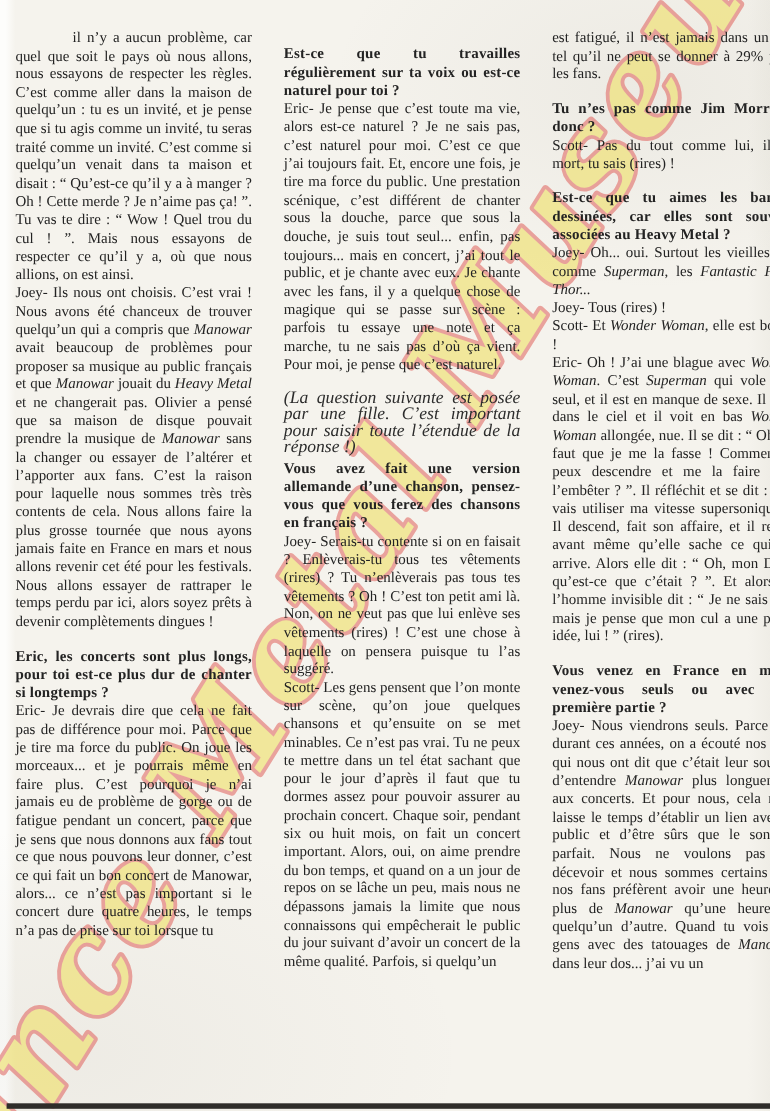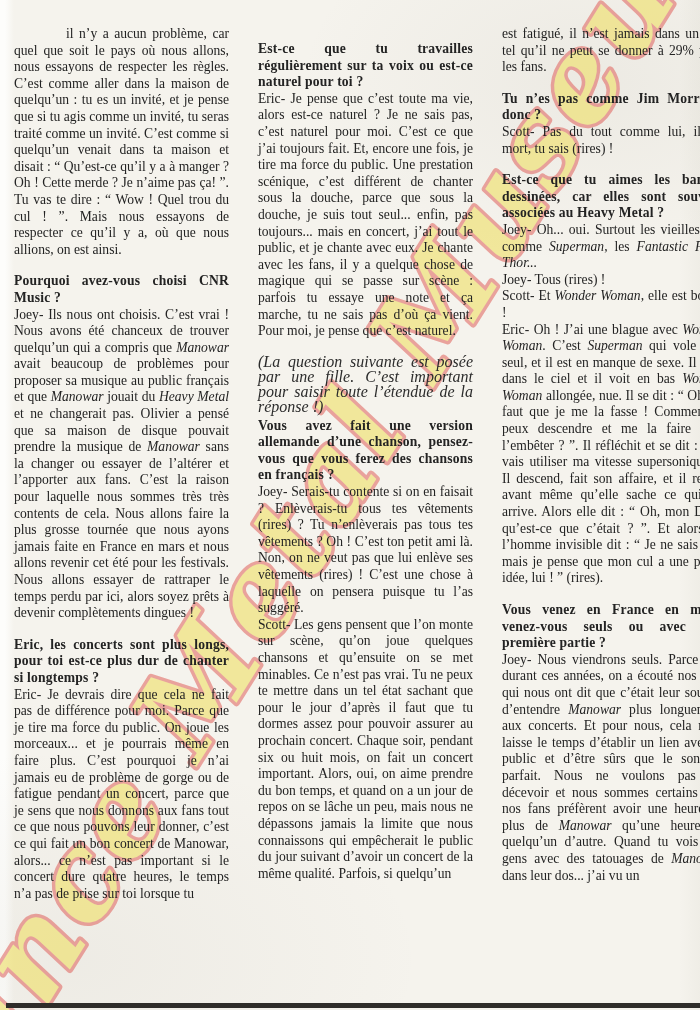--- a/index.html
+++ b/index.html
@@ -55,21 +55,20 @@
 
   <svg class="watermark" width="700" height="1010" viewBox="0 0 700 1010" aria-hidden="true">
     <g opacity="0.62">
       <text x="0" y="0" text-anchor="middle" transform="translate(335,545) rotate(-58)">France Metal Museum</text>
     </g>
   </svg>
 
   <div class="columns">
     <div class="col">
         <div class="block body indent"><span>il n’y a aucun problème, car quel que soit le pays où nous allons, nous essayons de respecter les règles. C’est comme aller dans la maison de quelqu’un : tu es un invité, et je pense que si tu agis comme un invité, tu seras traité comme un invité. C’est comme si quelqu’un venait dans ta maison et disait : “ Qu’est-ce qu’il y a à manger ? Oh ! Cette merde ? Je n’aime pas ça! ”. Tu vas te dire : “ Wow ! Quel trou du cul ! ”. Mais nous essayons de respecter ce qu’il y a, où que nous allions, on est ainsi.</span></div>
-        <div class="block question"><span>Pourquoi avez-vous choisi CNR Music ?</span></div>
         <div class="block body"><span class="bd">Joey-</span><span> Ils nous ont choisis. C’est vrai ! Nous avons été chanceux de trouver quelqu’un qui a compris que </span><span class="it">Manowar</span><span> avait beaucoup de problèmes pour proposer sa musique au public français et que </span><span class="it">Manowar</span><span> jouait du </span><span class="it">Heavy Metal</span><span> et ne changerait pas. Olivier a pensé que sa maison de disque pouvait prendre la musique de </span><span class="it">Manowar</span><span> sans la changer ou essayer de l’altérer et l’apporter aux fans. C’est la raison pour laquelle nous sommes très très contents de cela. Nous allons faire la plus grosse tournée que nous ayons jamais faite en France en mars et nous allons revenir cet été pour les festivals. Nous allons essayer de rattraper le temps perdu par ici, alors soyez prêts à devenir complètements dingues !</span></div>
         <div class="block question"><span>Eric, les concerts sont plus longs, pour toi est-ce plus dur de chanter si longtemps ?</span></div>
         <div class="block body"><span class="bd">Eric-</span><span> Je devrais dire que cela ne fait pas de différence pour moi. Parce que je tire ma force du public. On joue les morceaux... et je pourrais même en faire plus. C’est pourquoi je n’ai jamais eu de problème de gorge ou de fatigue pendant un concert, parce que je sens que nous donnons aux fans tout ce que nous pouvons leur donner, c’est ce qui fait un bon concert de Manowar, alors... ce n’est pas important si le concert dure quatre heures, le temps n’a pas de prise sur toi lorsque tu</span></div>
       </div>
     <div class="col">
         <div class="block question"><span>Est-ce que tu travailles régulièrement sur ta voix ou est-ce naturel pour toi ?</span></div>
         <div class="block body"><span class="bd">Eric-</span><span> Je pense que c’est toute ma vie, alors est-ce naturel ? Je ne sais pas, c’est naturel pour moi. C’est ce que j’ai toujours fait. Et, encore une fois, je tire ma force du public. Une prestation scénique, c’est différent de chanter sous la douche, parce que sous la douche, je suis tout seul... enfin, pas toujours... mais en concert, j’ai tout le public, et je chante avec eux. Je chante avec les fans, il y a quelque chose de magique qui se passe sur scène : parfois tu essaye une note et ça marche, tu ne sais pas d’où ça vient. Pour moi, je pense que c’est naturel.</span></div>
         <div class="block note"><span>(La question suivante est posée par une fille. C’est important pour saisir toute l’étendue de la réponse !)</span></div>
         <div class="block question"><span>Vous avez fait une version allemande d’une chanson, pensez-vous que vous ferez des chansons en français ?</span></div>
         <div class="block body"><span class="bd">Joey-</span><span> Serais-tu contente si on en faisait ? Enlèverais-tu tous tes vêtements (rires) ? Tu n’enlèverais pas tous tes vêtements ? Oh ! C’est ton petit ami là. Non, on ne veut pas que lui enlève ses vêtements (rires) ! C’est une chose à laquelle on pensera puisque tu l’as suggéré.</span></div>

